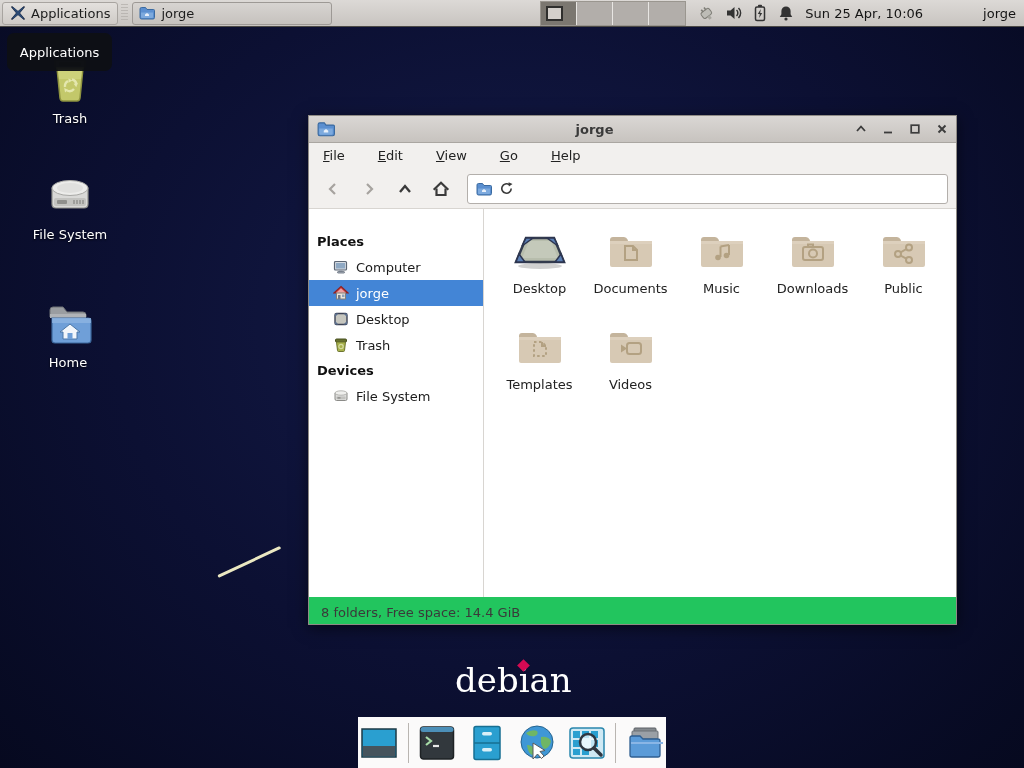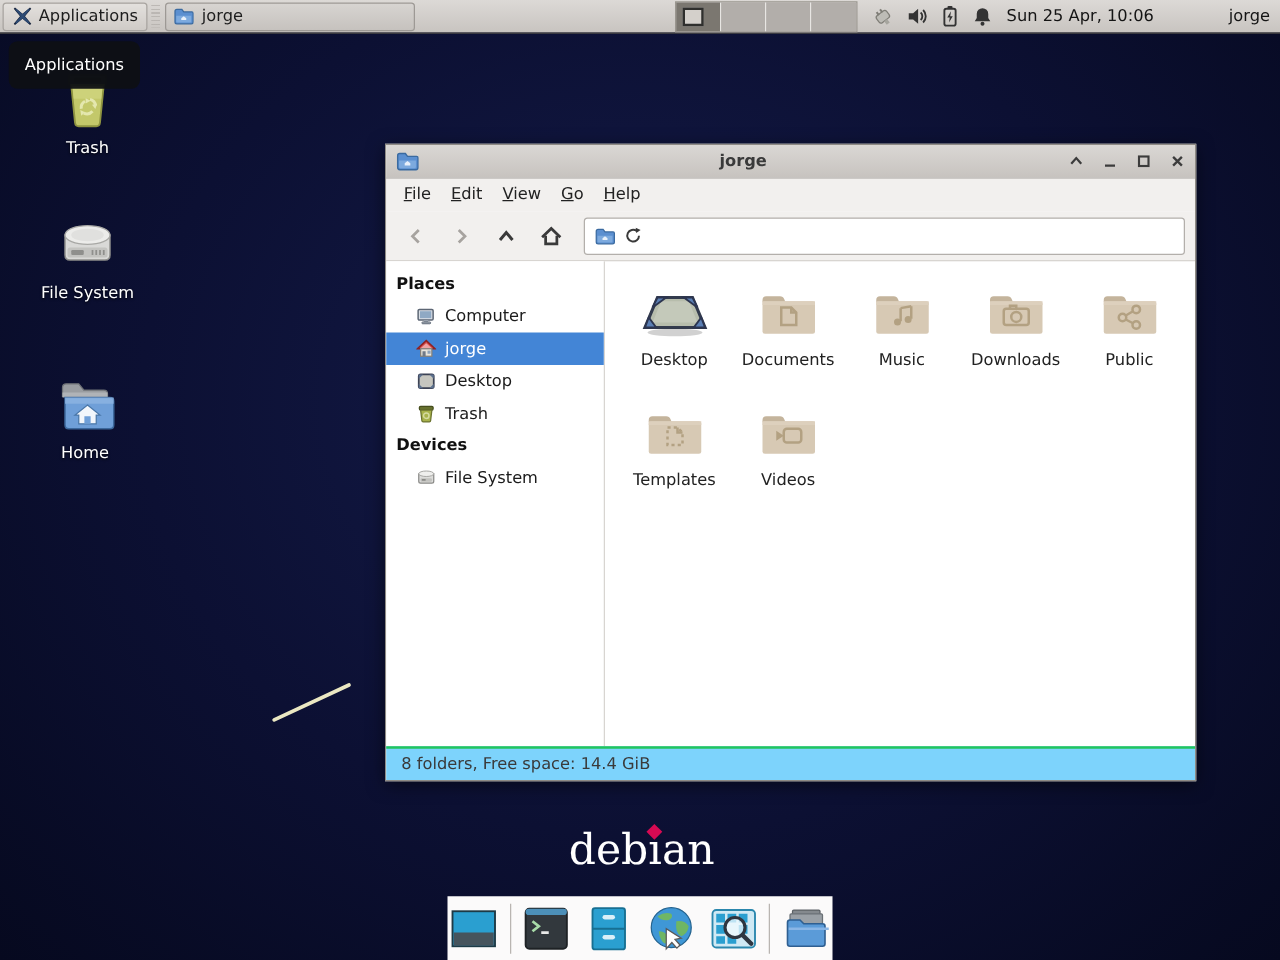--- a/index.html
+++ b/index.html
@@ -80,41 +80,41 @@
     display:flex; flex-direction:column;
   }
   #titlebar {
     height:27px; background:linear-gradient(#dad7d4,#c7c3bf);
     border-bottom:1px solid #aaa6a1;
     display:flex; align-items:center; padding:0 8px; flex:0 0 auto;
   }
   #titlebar .title { flex:1; text-align:center; font-weight:bold; color:#3a3a3a; }
   .winctl { display:flex; align-items:center; gap:14px; }
   .winctl span { display:flex; width:13px; height:13px; align-items:center; justify-content:center; cursor:default; }
-  #menubar { height:26px; background:#f2f0ee; display:flex; align-items:center; padding:0 6px; gap:0; flex:0 0 auto; border-bottom:1px solid #f2f0ee; }
+  #menubar { height:26px; background:#f2f0ee; display:flex; align-items:center; padding:0 6px; gap:17px; flex:0 0 auto; border-bottom:1px solid #f2f0ee; }
   .menu-item { display:inline-block; padding:3px 8px; color:#222; cursor:default; }
   .menu-item::first-letter { text-decoration:underline; }
   #toolbar { height:40px; background:#f2f0ee; border-bottom:1px solid #d8d5d1;
     display:flex; align-items:center; padding:0 8px; gap:4px; flex:0 0 auto; }
   .tool-btn { width:32px; height:30px; display:flex; align-items:center; justify-content:center;
     border-radius:3px; cursor:default; }
   #pathbar { flex:1; height:30px; margin-left:6px; background:#fff;
     border:1px solid #b3afab; border-radius:3px;
     display:flex; align-items:center; padding:0 8px; gap:7px; }
   #pathbar .path-text { flex:1; color:#1a1a1a; }
   #win-body { flex:1; display:flex; min-height:0; }
-  #sidebar { width:175px; background:#fff; border-right:1px solid #d8d5d1; padding-top:6px; }
+  #sidebar { width:175px; background:#fff; border-right:1px solid #d8d5d1; padding-top:20px; }
   .side-header { font-weight:bold; color:#111; padding:5px 8px 5px 8px; }
   .side-item { height:26px; display:flex; align-items:center; gap:7px; padding-left:24px; color:#1b1b1b; cursor:default; }
   .side-item.selected { background:#4385d6; color:#fff; }
   #files-pane { flex:1; padding:14px 0 0 10px; display:flex; flex-wrap:wrap; align-content:flex-start; }
   .file-cell { width:91px; height:96px; display:flex; flex-direction:column; align-items:center; cursor:default; }
   .file-cell .fic { height:55px; display:flex; align-items:center; justify-content:center; }
   .file-cell .flbl { margin-top:3px; color:#222; font-size:13px; white-space:nowrap; }
-  #statusbar { height:27px; background:#7dd3fc; border-top:2px solid #22c55e;
+  #statusbar { height:27px; background:#22c55e; border-top:4px solid #22c55e;
     display:flex; align-items:center; padding:0 12px; color:#3a3a3a; flex:0 0 auto; }
 
   
   #dock {
     position:absolute; left:358px; top:717px; width:308px; height:51px;
     background:#fbfafa; z-index:25;
     display:flex; align-items:center; justify-content:center; gap:8px;
   }
   .dock-sep { width:1px; height:40px; background:#b9b5b1; }
   .dock-item { width:42px; height:42px; display:flex; align-items:center; justify-content:center; cursor:default; }

